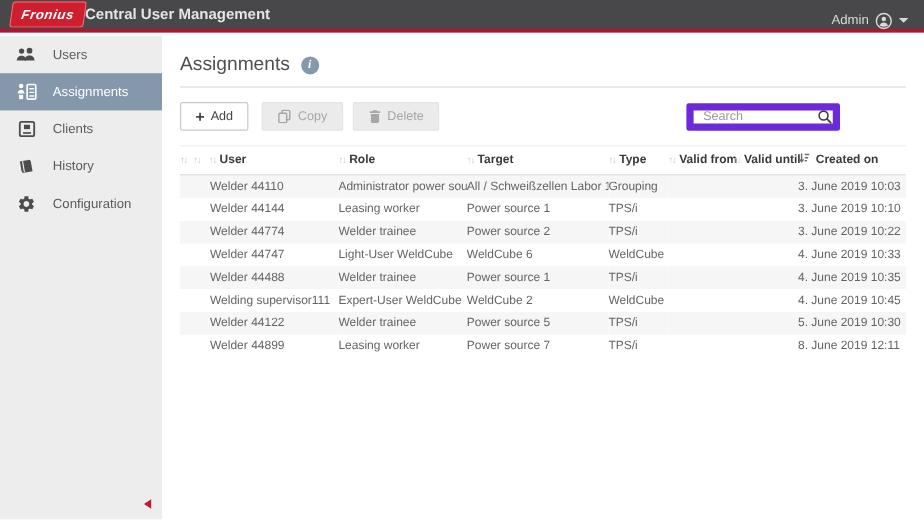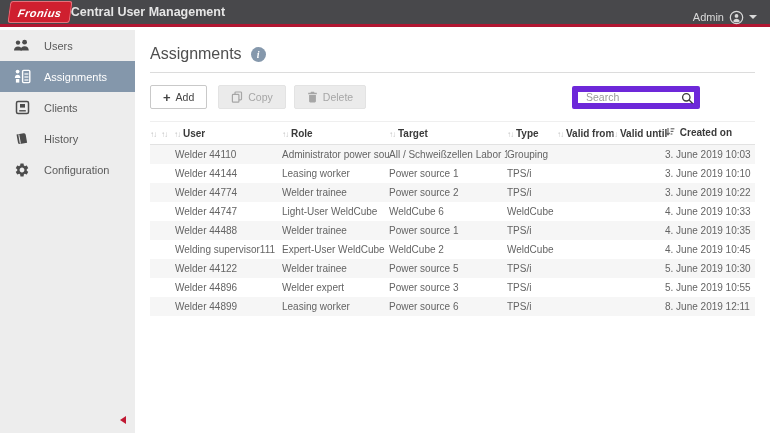--- a/index.html
+++ b/index.html
@@ -301,34 +301,23 @@
             <td>Welder trainee</td>
             <td>Power source 5</td>
             <td>TPS/i</td>
             <td></td>
             <td></td>
             <td class="num">5. June 2019 10:30</td>
           </tr>
           <tr>
             <td></td>
             <td></td>
-            <td>Welder 44896</td>
-            <td>Welder expert</td>
-            <td>Power source 3</td>
-            <td>TPS/i</td>
-            <td></td>
-            <td></td>
-            <td class="num">5. June 2019 10:55</td>
-          </tr>
-          <tr>
-            <td></td>
-            <td></td>
             <td>Welder 44899</td>
             <td>Leasing worker</td>
-            <td>Power source 6</td>
+            <td>Power source 7</td>
             <td>TPS/i</td>
             <td></td>
             <td></td>
             <td class="num">8. June 2019 12:11</td>
           </tr>
         </tbody>
     </table>
 
   </div>
 </div>

